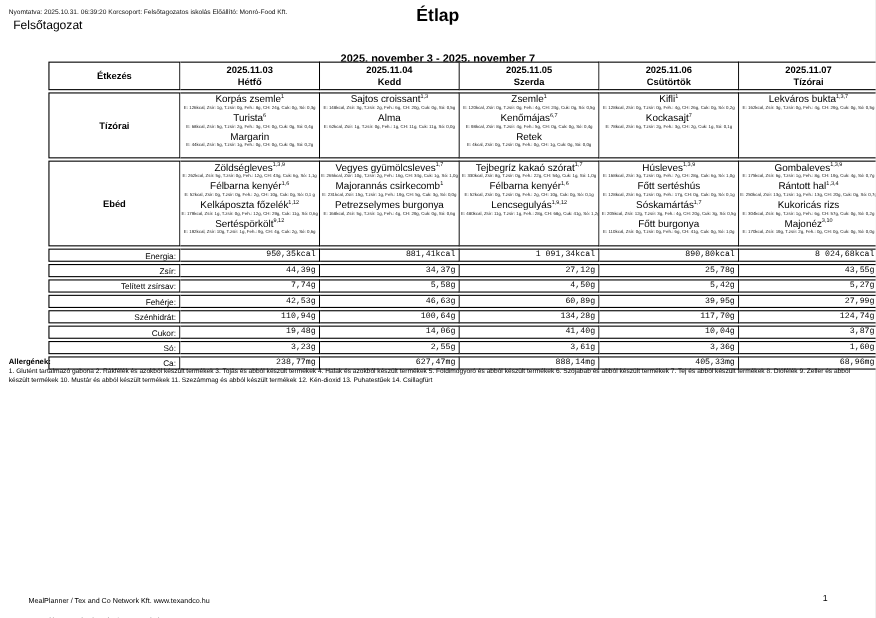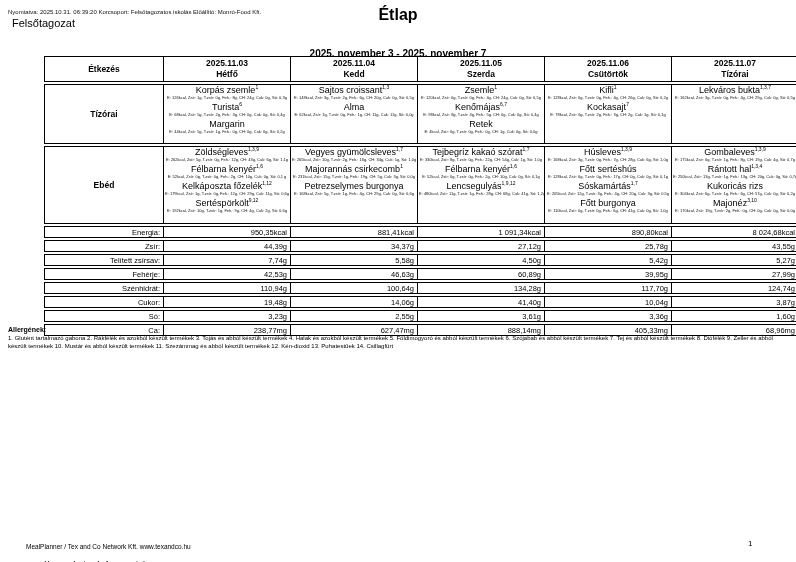--- a/index.html
+++ b/index.html
@@ -34,21 +34,21 @@
   .r-tizorai td { height:58px; }
   .r-ebed td { height:76px; }
   .dish-cell { vertical-align:top; text-align:center; padding-top:2px; }
   .dish { margin:0 1px 2px 1px; }
   .dish-name { font-size:9px; line-height:10px; }
   .dish-name sup { font-size:5px; line-height:5px; }
   .dish-info { font-size:4px; line-height:5px; color:#111; white-space:nowrap; }
 
   .r-nutr td { height:10px; font-size:7.5px; vertical-align:middle; }
   .nutr-label { text-align:right; padding-right:3px !important; }
-  .nutr-value { text-align:right; padding-right:3px !important; }
+  .nutr-value { text-align:right; padding-right:3px !important;font-family:Liberation Mono, monospace; }
 
   .allergens { position:absolute; top:326px; left:8px; width:782px; }
   .allergens-heading { font-size:7px; font-weight:bold; line-height:8px; }
   .allergens-text { font-size:6px; line-height:8px; }
 
   .footer-rights { position:absolute; top:560px; left:30px; font-size:9px; }
   .footer-software { position:absolute; top:543px; left:26px; font-size:6.5px; }
   .page-number { position:absolute; top:539px; left:748px; font-size:8px; }
 </style>
 </head>

